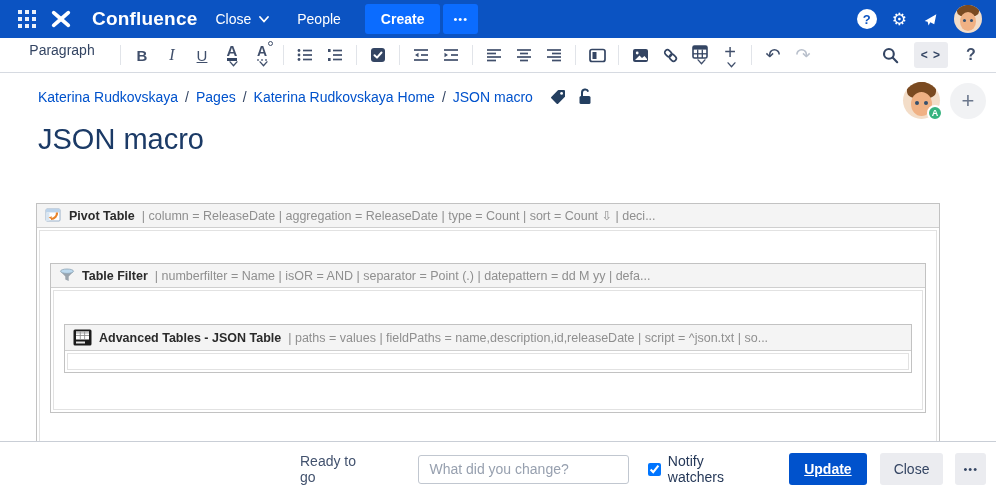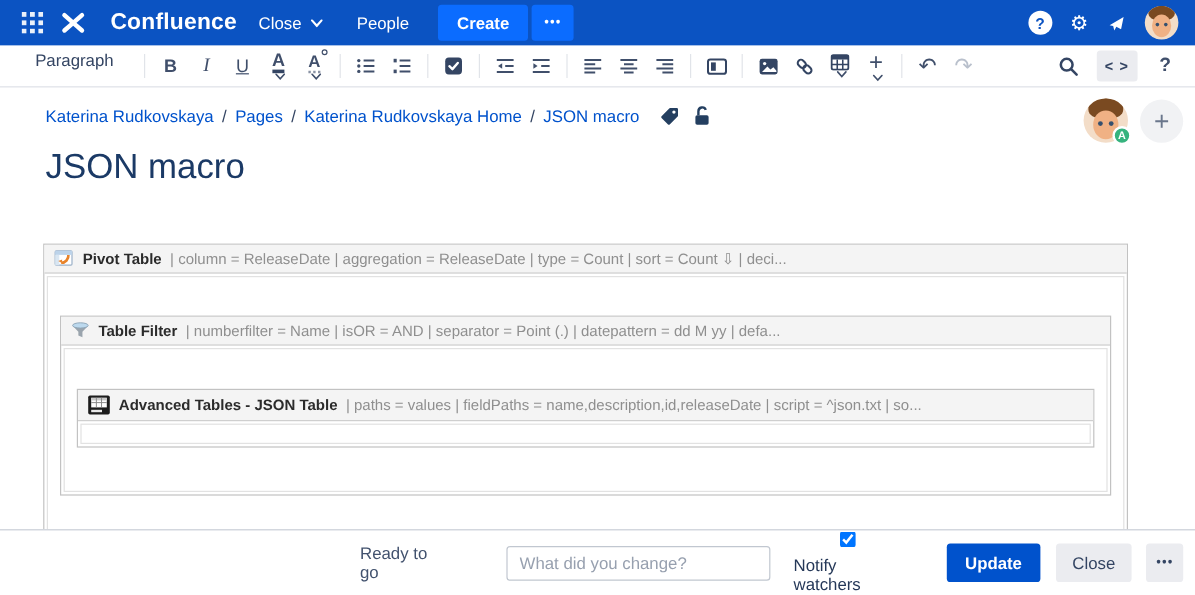--- a/index.html
+++ b/index.html
@@ -127,25 +127,25 @@
     position:absolute; left:0; bottom:0; width:996px; height:55px; background:#fff;
     border-top:1px solid #c9ced6; display:flex; align-items:center; padding:0 10px;
   }
   .footer-status { margin-left:290px; font-size:14px; color:#42526E; }
   .comment-input {
     width:233px; height:29px; border:1px solid #c1c7d0; border-radius:3px;
     font-size:14px; padding:0 10px; margin-left:51px; color:#172B4D; outline:none;
     font-family:"Liberation Sans", sans-serif;
   }
   .comment-input::placeholder { color:#97a0af; }
-  .notify-wrap { display:flex; align-items:center; gap:7px; margin-left:19px; font-size:14px; color:#253858;flex-direction:column; }
+  .notify-wrap { display:flex; align-items:center; gap:7px; margin-left:19px; font-size:14px; color:#253858; }
   .notify-wrap input { width:13px; height:13px; cursor:pointer; }
   .btn-update {
     margin-left:38px; background:#0052CC; color:#fff; font-size:14px; font-weight:700;
-    border:none; border-radius:3px; padding:8px 15px; cursor:pointer;
+    border:none; border-radius:3px; padding:8px 15px; cursor:pointer;text-decoration:underline;
   }
   .btn-close {
     margin-left:13px; background:#EBECF0; color:#344563; font-size:14px;
     border:none; border-radius:3px; padding:8px 14px; cursor:pointer;
   }
   .btn-footmore {
     margin-left:12px; background:#EBECF0; color:#344563; font-size:11px; letter-spacing:1px;
     border:none; border-radius:3px; padding:10px 8px; cursor:pointer;
   }
 </style>

